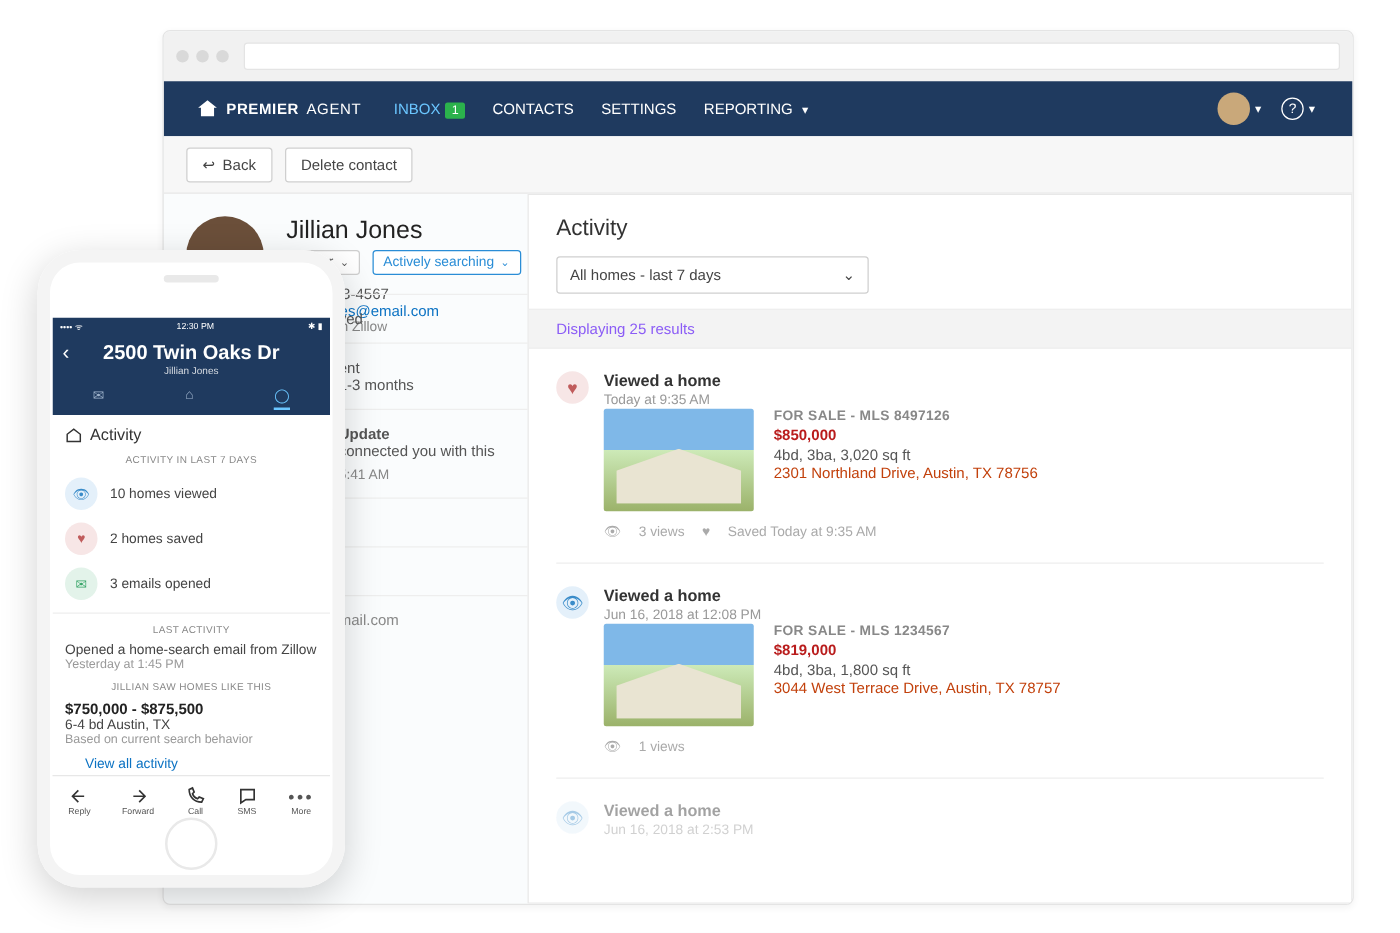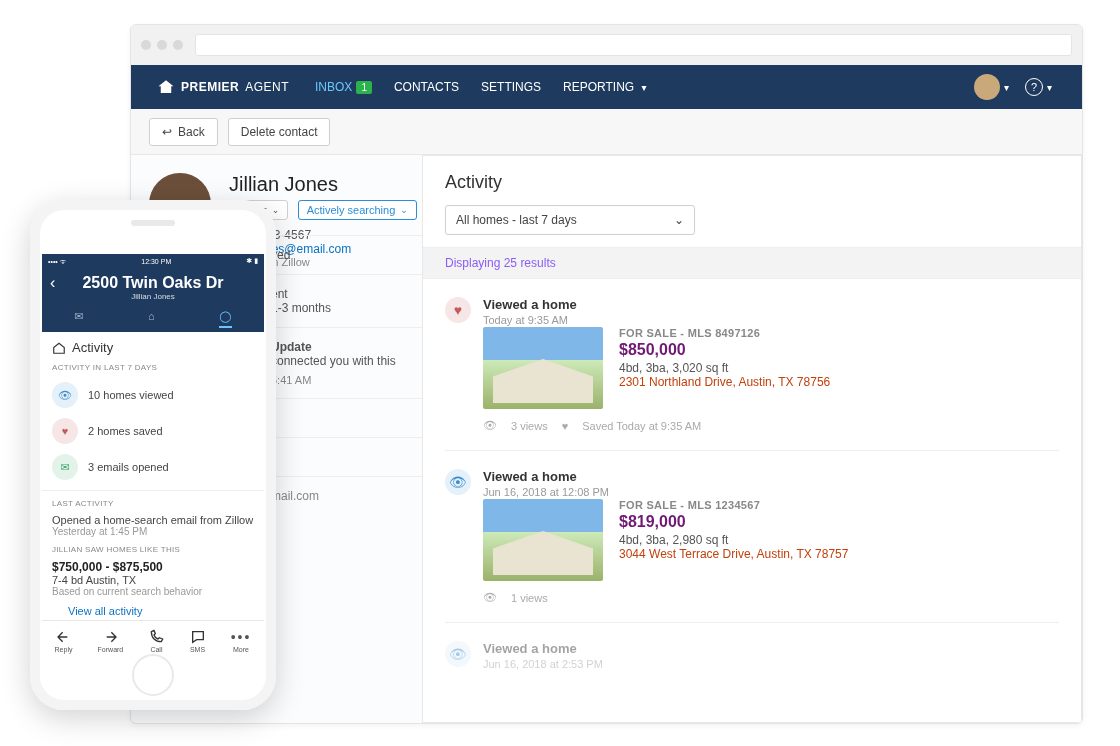--- a/index.html
+++ b/index.html
@@ -74,21 +74,21 @@
   .act-icon{width:26px;height:26px;border-radius:50%;display:flex;align-items:center;justify-content:center;font-size:14px;}
   .act-icon.heart{background:#f7e6e6;color:#c05c5c;}
   .act-icon.eye{background:#e4f0fa;color:#3a8cc9;}
   .act-head{font-size:13px;color:#333;font-weight:600;}
   .act-sub{font-size:11px;color:#999;margin-top:2px;}
   .listing{display:flex;gap:16px;margin-top:1px;}
   .listing-img{width:120px;height:82px;background:linear-gradient(#7fb8e8 40%, #cdeab8 40%, #9bb26a);border-radius:2px;position:relative;}
   .listing-img::after{content:"";position:absolute;left:10px;right:10px;bottom:6px;height:44px;background:#e9e4d2;clip-path:polygon(50% 0,100% 40%,100% 100%,0 100%,0 40%);}
   .listing-info{font-size:12px;color:#555;}
   .mls{font-size:11px;color:#888;font-weight:700;letter-spacing:.3px;}
-  .price{font-size:16px;color:#701a75;font-weight:700;margin:2px 0;}
+  .price{font-size:12px;color:#b91c1c;font-weight:700;margin:2px 0;}
   .addr-link{color:#c2410c;}
   .meta-line{display:flex;align-items:center;gap:14px;color:#aaa;font-size:11px;margin-top:10px;}
 
   .faded{opacity:.45;}
 
   
   .phone{
     position:absolute; left:30px; top:200px;
     width:246px; height:510px;
     background:#fff; border-radius:34px;
@@ -102,21 +102,21 @@
   .phone-top{background:#1f3a5f;color:#fff;text-align:center;padding:6px 0 3px 0;position:relative;}
   .phone-top .back{position:absolute;left:8px;top:6px;font-size:16px;}
   .phone-title{font-size:16px;font-weight:600;}
   .phone-sub{font-size:8px;opacity:.8;}
   .phone-tabs{background:#1f3a5f;display:flex;justify-content:space-around;padding:6px 0 4px 0;}
   .phone-tabs span{color:#9fb3cc;}
   .phone-tabs span.on{color:#6bc6ff;border-bottom:2px solid #6bc6ff;padding-bottom:3px;}
   .p-sec{padding:8px 10px;}
   .p-head{display:flex;align-items:center;gap:6px;font-size:13px;color:#333;}
   .p-head svg{width:14px;height:14px;}
-  .p-caps{font-size:8px;color:#888;letter-spacing:.3px;margin:8px 0 6px 0;}
+  .p-caps{font-size:8px;color:#888;letter-spacing:.3px;margin:8px 0 6px 0;text-align:center;}
   .p-row{display:flex;align-items:center;gap:10px;margin:10px 0;}
   .chip{width:26px;height:26px;border-radius:50%;display:flex;align-items:center;justify-content:center;}
   .chip.eye{background:#e4f0fa;color:#3a8cc9;}
   .chip.heart{background:#f7e6e6;color:#c05c5c;}
   .chip.mail{background:#e3f3ea;color:#3aa66a;}
   .divider{height:1px;background:#eee;margin:4px -10px;}
   .p-small{font-size:10px;color:#999;}
   .p-link{color:#0b72c3;font-size:11px;}
   .toolbar{position:absolute;left:12px;right:12px;bottom:50px;height:40px;border-top:1px solid #e7e7e7;background:#fff;display:flex;justify-content:space-around;align-items:center;}
   .tool{display:flex;flex-direction:column;align-items:center;gap:1px;color:#555;font-size:7px;}
@@ -243,21 +243,21 @@
       <div class="activity-item">
         <div class="act-icon eye">👁</div>
         <div style="flex:1">
           <div class="act-head">Viewed a home</div>
           <div class="act-sub">Jun 16, 2018 at 12:08 PM</div>
           <div class="listing">
             <div class="listing-img"></div>
             <div class="listing-info">
               <div class="mls">FOR SALE - MLS 1234567</div>
               <div class="price">$819,000</div>
-              <div>4bd, 3ba, 2,980 sq ft</div>
+              <div>4bd, 3ba, 1,800 sq ft</div>
               <div class="addr-link">3044 West Terrace Drive, Austin, TX 78757</div>
             </div>
           </div>
           <div class="meta-line">
             <span>👁</span>
               <span>1 views</span>
           </div>
         </div>
       </div>
 
@@ -310,21 +310,21 @@
       <div class="p-row">
           <span class="chip mail">✉</span>
           <span>3 emails opened</span>
         </div>
       <div class="divider"></div>
       <div class="p-caps">LAST ACTIVITY</div>
       <div style="font-size:11px;">Opened a home-search email from Zillow</div>
       <div class="p-small">Yesterday at 1:45 PM</div>
       <div class="p-caps" style="margin-top:8px;">JILLIAN SAW HOMES LIKE THIS</div>
       <div style="font-size:12px;font-weight:700;color:#222;">$750,000 - $875,500</div>
-      <div style="font-size:11px;">7-4 bd Austin, TX</div>
+      <div style="font-size:11px;">6-4 bd Austin, TX</div>
       <div class="p-small">Based on current search behavior</div>
       <div class="p-link" style="margin-top:8px;margin-left:16px;">View all activity</div>
     </div>
   </div>
 
   <div class="toolbar">
     <div class="tool">
         <svg viewBox="0 0 24 24">
           <path fill="none" stroke="#333" stroke-width="2" d="M10 5L3 12l7 7M3 12h14a5 5 0 0 1 0 0"></path>
         </svg>

